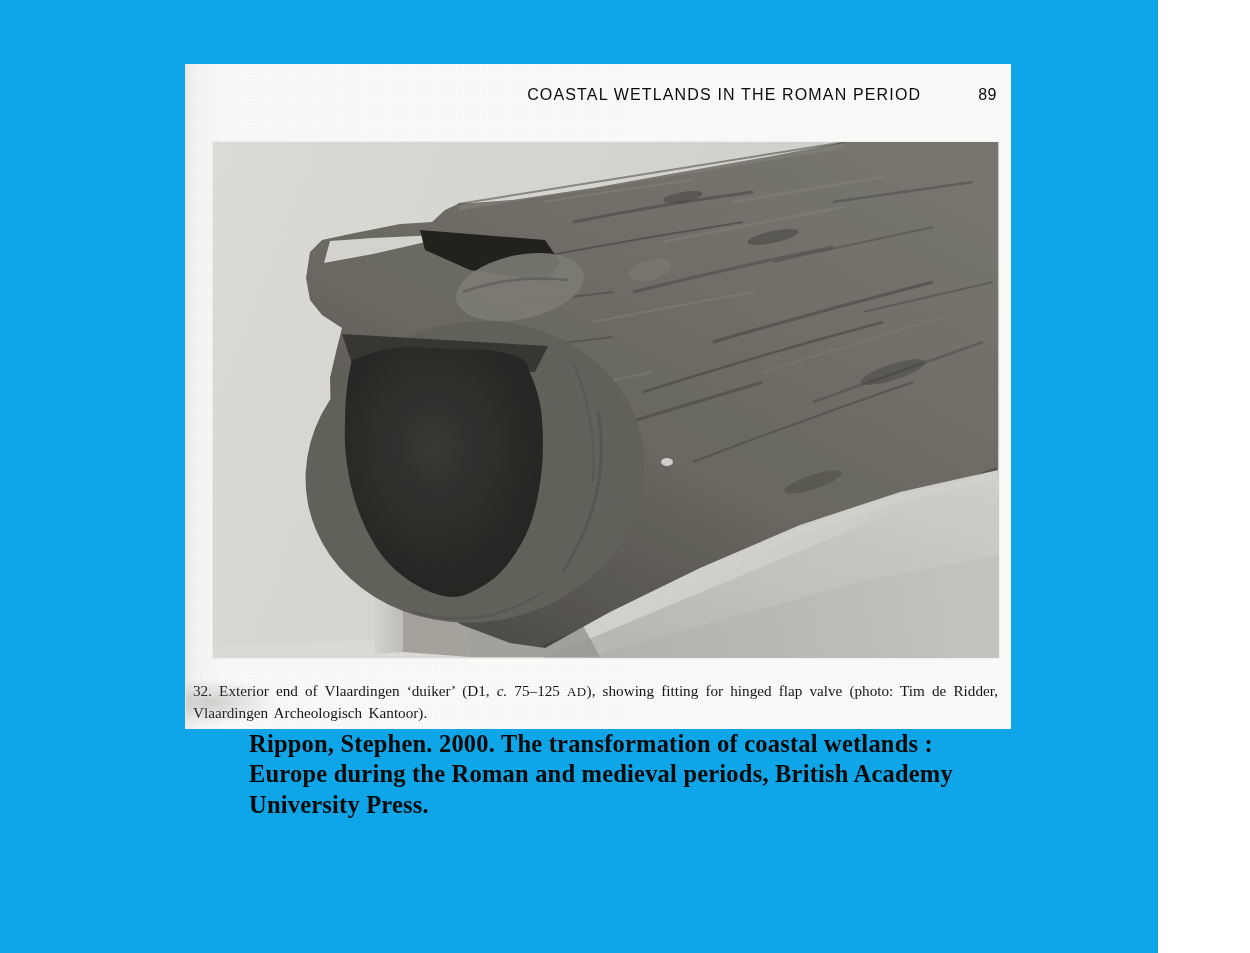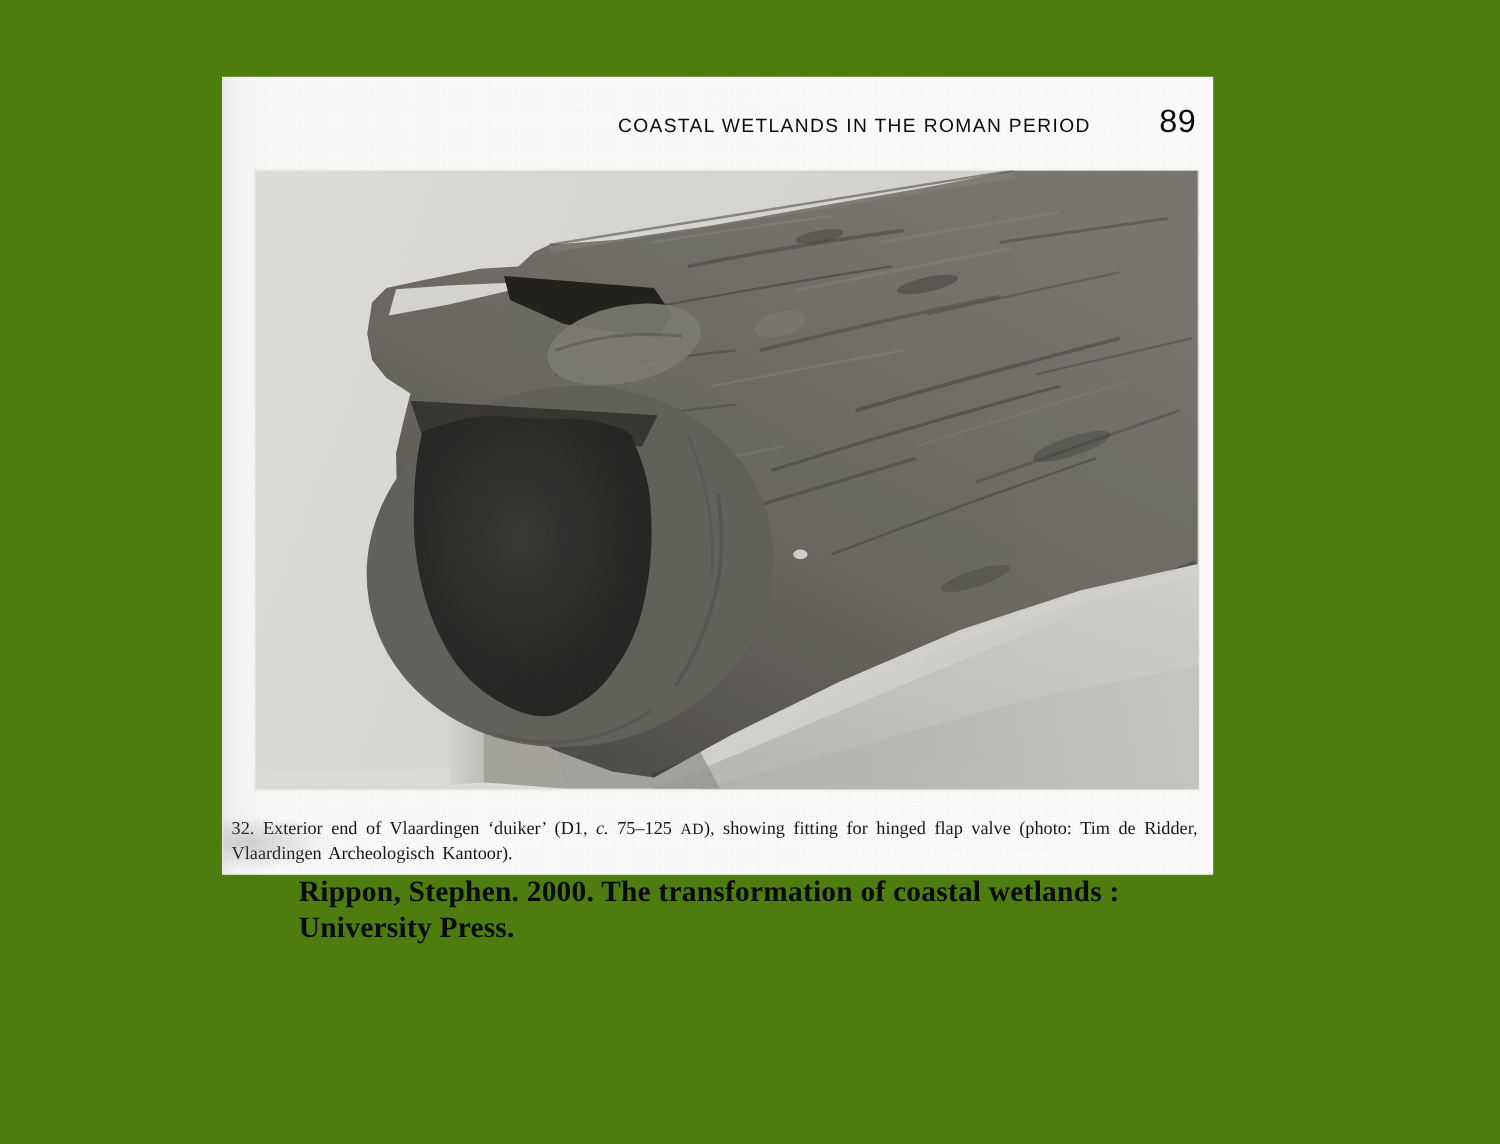--- a/index.html
+++ b/index.html
@@ -1,29 +1,29 @@
 <!DOCTYPE html>
 <html><head>
 <meta charset="utf-8">
 <style>
   html,body{margin:0;padding:0;background:#ffffff;}
-  .page-canvas{position:relative;width:1250px;height:953px;background:#4d7c0f;overflow:hidden;
+  .page-canvas{position:relative;width:1158px;height:953px;background:#0ea5e9;overflow:hidden;
     font-family:"Liberation Serif", serif;}
   .scan-area{position:absolute;left:185px;top:64px;width:826px;height:665px;
     background:
       repeating-linear-gradient(0deg, rgba(0,0,0,0.012) 0 1px, rgba(0,0,0,0) 1px 3px),
       repeating-linear-gradient(90deg, rgba(0,0,0,0.01) 0 1px, rgba(0,0,0,0) 1px 3px),
       linear-gradient(90deg,#eaeae8 0px,#f4f4f2 12px,#fafaf8 42px,#fbfbf9 100%);}
   .scan-smudge{position:absolute;left:186px;top:678px;width:95px;height:48px;
     background:radial-gradient(ellipse at 25% 50%, rgba(115,115,112,0.30), rgba(115,115,112,0) 68%);}
   .header-row{position:absolute;top:86px;left:185px;width:812px;display:flex;
     justify-content:flex-end;align-items:baseline;gap:57px;color:#0b0b0b;
     font-family:"Liberation Sans", sans-serif;}
   .running-head{font-size:16px;letter-spacing:1.15px;}
-  .page-number{font-size:27px;letter-spacing:0.5px;}
+  .page-number{font-size:16px;letter-spacing:0.5px;}
   .photo-frame{position:absolute;left:213px;top:142px;width:786px;height:516px;
     box-shadow:0 0 0 1px rgba(0,0,0,0.04);}
   .photo-frame svg{display:block;}
   .figure-caption{position:absolute;left:193px;top:681px;width:805px;margin:0;
     font-size:15.2px;line-height:20.6px;color:#151515;text-align:justify;word-spacing:2.6px;}
   .figure-caption .circa{font-style:italic;}
   .figure-caption .era{font-size:13px;letter-spacing:0.4px;}
   .citation-block{position:absolute;left:208px;top:729px;width:800px;color:#0a0a0a;
     font-weight:bold;font-size:24.5px;line-height:30.3px;letter-spacing:0.2px;margin-left:41px;}
   .citation-line{white-space:nowrap;}
@@ -173,18 +173,19 @@
       </g>
 
       <rect x="0" y="0" width="786" height="516" filter="url(#grainDark)" opacity="0.09"></rect>
     </svg>
   </div>
 
   <p class="figure-caption"><span>32.</span><span> Exterior end of Vlaardingen ‘duiker’ (D1, </span><span class="circa">c.</span><span> 75–125 </span><span class="era">AD</span><span>), showing fitting for hinged flap valve (photo: Tim de Ridder, Vlaardingen Archeologisch Kantoor).</span></p>
 
   <div class="citation-block">
     <div class="citation-line">Rippon, Stephen. 2000. The transformation of coastal wetlands :</div>
+    <div class="citation-line">Europe during the Roman and medieval periods, British Academy</div>
     <div class="citation-line">University Press.</div>
   </div>
 
   <div class="scan-smudge"></div>
 
 </div>
 
 </body></html>

